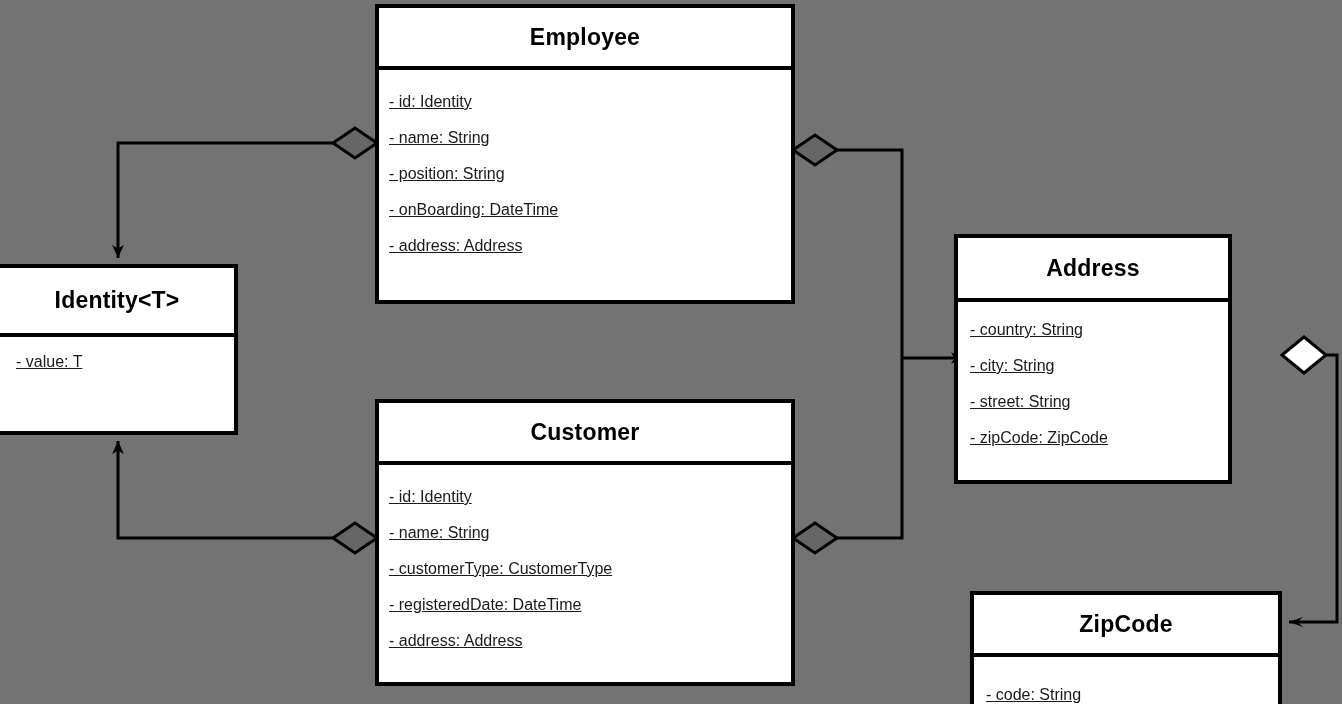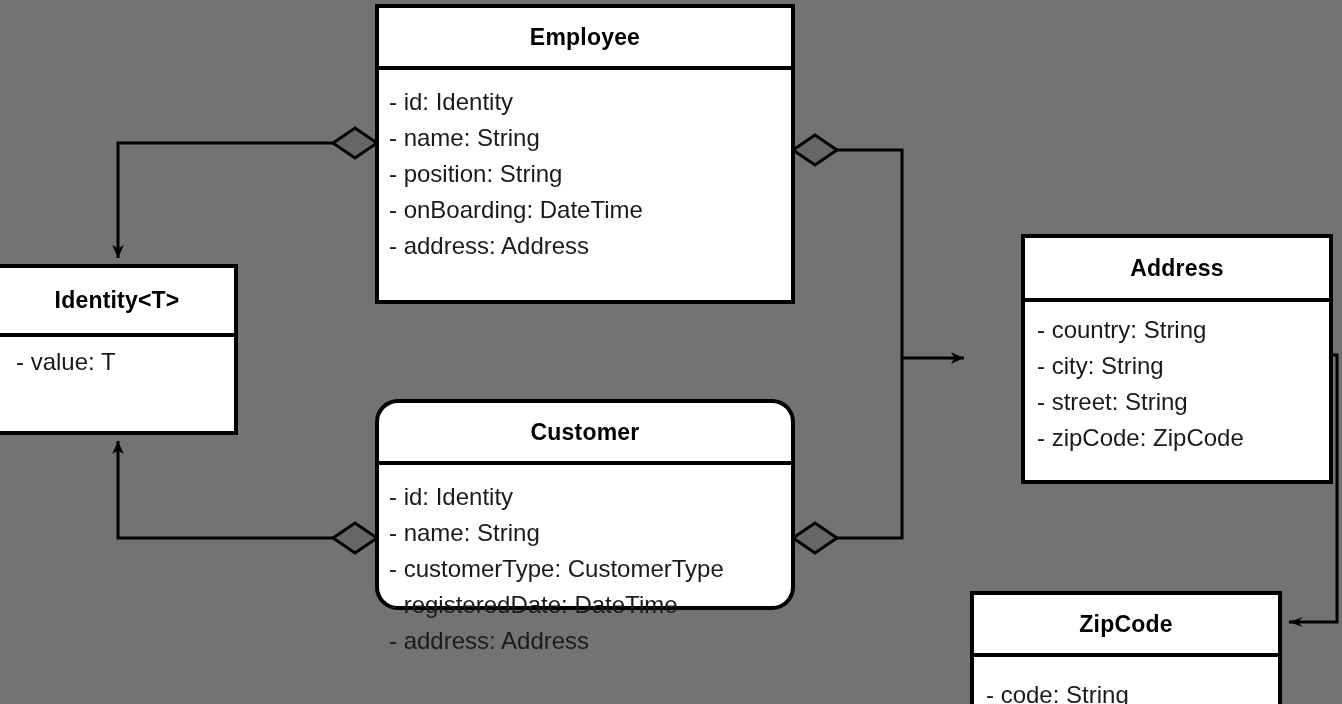--- a/index.html
+++ b/index.html
@@ -43,35 +43,36 @@
     font-weight: bold;
     font-size: 23px;
     color: #000000;
     letter-spacing: 0.2px;
   }
   .uml-body {
     box-sizing: border-box;
     padding: 14px 0 0 10px;
   }
   .uml-attr {
-    font-size: 24px;
+    font-size: 16px;
     line-height: 36px;
     color: #1a1a1a;
     white-space: nowrap;
+    text-decoration: underline;
   }
 
   
   #class-employee  { left: 375px; top: 4px;   width: 420px; height: 300px; }
   #class-employee  > .uml-header { height: 62px; }
-  #class-customer  { left: 375px; top: 399px; width: 420px; height: 211px; border-radius: 23px; }
+  #class-customer  { left: 375px; top: 399px; width: 420px; height: 287px; }
   #class-customer  > .uml-header { height: 62px; }
   #class-identity  { left: -4px;  top: 264px; width: 242px; height: 171px; }
   #class-identity  > .uml-header { height: 69px; }
   #class-identity  > .uml-body   { padding-left: 16px; padding-top: 7px; }
-  #class-address   { left: 1021px; top: 234px; width: 312px; height: 250px; }
+  #class-address   { left: 954px; top: 234px; width: 278px; height: 250px; }
   #class-address   > .uml-header { height: 64px; }
   #class-address   > .uml-body   { padding-left: 12px; padding-top: 10px; }
   #class-zipcode   { left: 970px; top: 547px; width: 312px; height: 153px; margin-top: 44px; }
   #class-zipcode   > .uml-header { height: 62px; }
   #class-zipcode   > .uml-body   { padding-left: 12px; padding-top: 20px; }
 </style>
 </head>
 <body>
 
 <div id="canvas">

